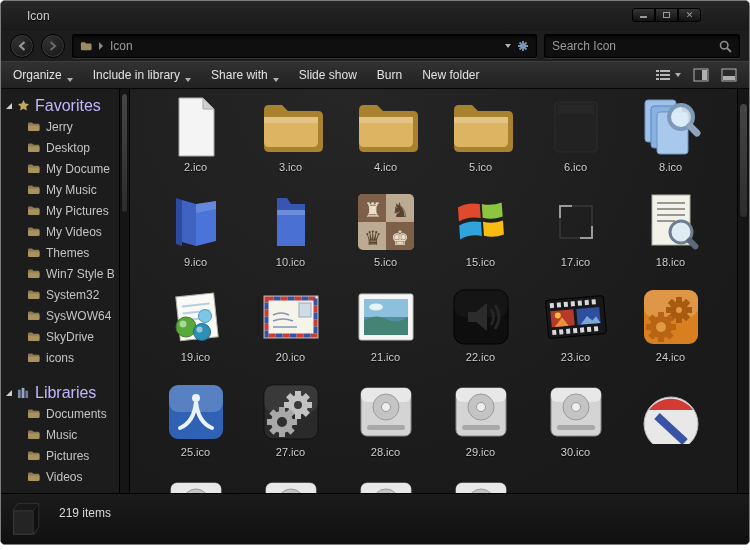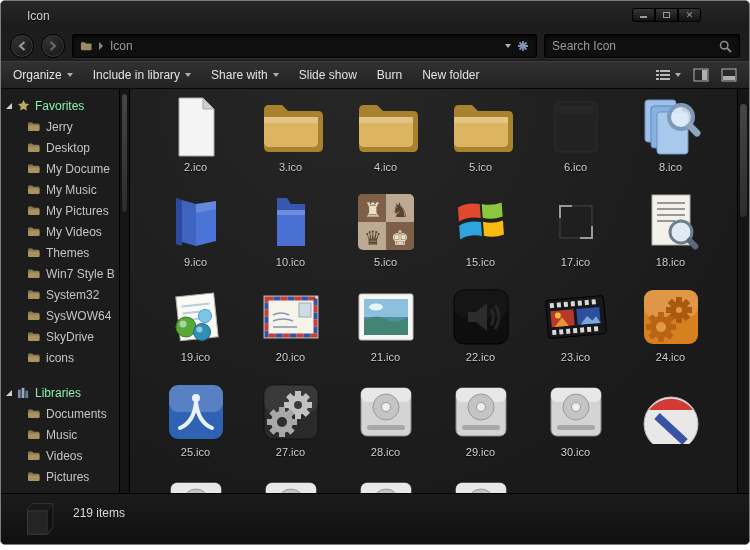--- a/index.html
+++ b/index.html
@@ -28,50 +28,50 @@
   .field { height:24px; background:#0f0f0f; border:1px solid #000; border-radius:2px;
     box-shadow: inset 0 2px 3px rgba(0,0,0,.8), 0 1px 0 #333;
     display:flex; align-items:center; padding:0 7px; color:#9a9a9a; font-size:12px; gap:6px; }
   .addressbar { flex:1; }
   .searchbox { width:196px; }
   .spring { flex:1; }
   
   .toolbar { height:28px; background:linear-gradient(#313131,#222);
     border-top:1px solid #3c3c3c; border-bottom:1px solid #060606;
     display:flex; align-items:center; padding:0 12px; gap:20px; color:#e2e2e2; font-size:12px; }
-  .tb-item { display:flex; align-items:center; gap:5px; cursor:default; white-space:nowrap; }
+  .tb-item { display:flex; align-items:flex-end; gap:5px; cursor:default; white-space:nowrap; }
   .caret { width:0; height:0; border-left:3px solid transparent; border-right:3px solid transparent;
     border-top:4px solid #b0b0b0; display:inline-block; }
   .tb-right { margin-left:auto; display:flex; gap:12px; align-items:center; }
   .tb-icon-btn { display:flex; align-items:center; gap:4px; }
   
   .bodyarea { height:404px; display:flex; background:#1c1c1c; position:relative; }
   .sidebar { width:118px; padding-top:6px; overflow:hidden; flex:0 0 auto; }
   .sb-header { display:flex; align-items:center; gap:5px; padding:3px 2px 3px 5px;
-    color:#86efac; font-size:12px; height:21px; }
+    color:#c4b5fd; font-size:16px; height:21px; }
   .sb-item { display:flex; align-items:center; gap:6px; padding-left:26px;
     color:#c4c4c4; font-size:12px; height:21px; white-space:nowrap; overflow:hidden; }
   .sb-gap { height:14px; }
   .tri { width:0; height:0; border-left:6px solid transparent; border-bottom:6px solid #cfcfcf; }
   .scrollbar { width:11px; background:#151515; border-left:1px solid #000; border-right:1px solid #000;
     position:relative; flex:0 0 auto; }
   .thumb { position:absolute; left:1px; right:1px; border-radius:4px;
     background:linear-gradient(#454545,#2c2c2c); border:1px solid #111; }
   .content { flex:1; position:relative; overflow:hidden;
     background:radial-gradient(ellipse at 35% 0%, #262626, #1a1a1a 75%); }
   .grid { display:grid; grid-template-columns:repeat(6, 95px); padding:6px 0 0 18px; }
   .cell { height:95px; display:flex; flex-direction:column; align-items:center; }
   .ficon { width:64px; height:64px; }
   .ficon svg { width:64px; height:64px; display:block; }
   .flabel { margin-top:2px; font-size:11px; color:#d0d0d0; text-shadow:0 1px 1px #000; }
   .vscroll { position:absolute; right:0; top:0; bottom:0; width:12px;
     background:#151515; border-left:1px solid #000; }
   
   .statusbar { height:55px; background:linear-gradient(#1b1b1b,#0f0f0f); border-top:1px solid #000;
-    display:flex; align-items:flex-start; padding:5px 22px; gap:14px; color:#dadada; font-size:12px; }
+    display:flex; align-items:flex-start; padding:5px 8px; gap:14px; color:#dadada; font-size:12px; }
   .statusbar .count { margin-top:7px; }
 </style>
 </head>
 <body>
 
 <div class="window">
 
   <div class="titlebar">
     <span class="title">Icon</span>
     <div class="win-controls">
@@ -331,30 +331,30 @@
           </span>
           <span>Music</span>
         </div>
         <div class="sb-item">
           <span style="display:flex">
             <svg width="13" height="11" viewBox="0 0 14 12">
               <path d="M1 3q0-1.5 1.5-1.5h3L7 3h5q1.5 0 1.5 1.5v5q0 1.5-1.5 1.5h-9Q1 11 1 9.5z" fill="#8a7b54"></path>
               <path d="M1 5h12.5v4.5q0 1.5-1.5 1.5h-9Q1 11 1 9.5z" fill="#a8935c"></path>
             </svg>
           </span>
+          <span>Pictures</span>
+        </div>
+        <div class="sb-item">
+          <span style="display:flex">
+            <svg width="13" height="11" viewBox="0 0 14 12">
+              <path d="M1 3q0-1.5 1.5-1.5h3L7 3h5q1.5 0 1.5 1.5v5q0 1.5-1.5 1.5h-9Q1 11 1 9.5z" fill="#8a7b54"></path>
+              <path d="M1 5h12.5v4.5q0 1.5-1.5 1.5h-9Q1 11 1 9.5z" fill="#a8935c"></path>
+            </svg>
+          </span>
           <span>Videos</span>
-        </div>
-        <div class="sb-item">
-          <span style="display:flex">
-            <svg width="13" height="11" viewBox="0 0 14 12">
-              <path d="M1 3q0-1.5 1.5-1.5h3L7 3h5q1.5 0 1.5 1.5v5q0 1.5-1.5 1.5h-9Q1 11 1 9.5z" fill="#8a7b54"></path>
-              <path d="M1 5h12.5v4.5q0 1.5-1.5 1.5h-9Q1 11 1 9.5z" fill="#a8935c"></path>
-            </svg>
-          </span>
-          <span>Pictures</span>
         </div>
       </div>
     <div class="scrollbar" style="height:404px;">
       <div class="thumb" style="top:4px;height:120px;"></div>
     </div>
     <div class="content">
       <div class="grid">
           <div class="cell">
             <div class="ficon">
               <svg viewBox="0 0 64 64">

